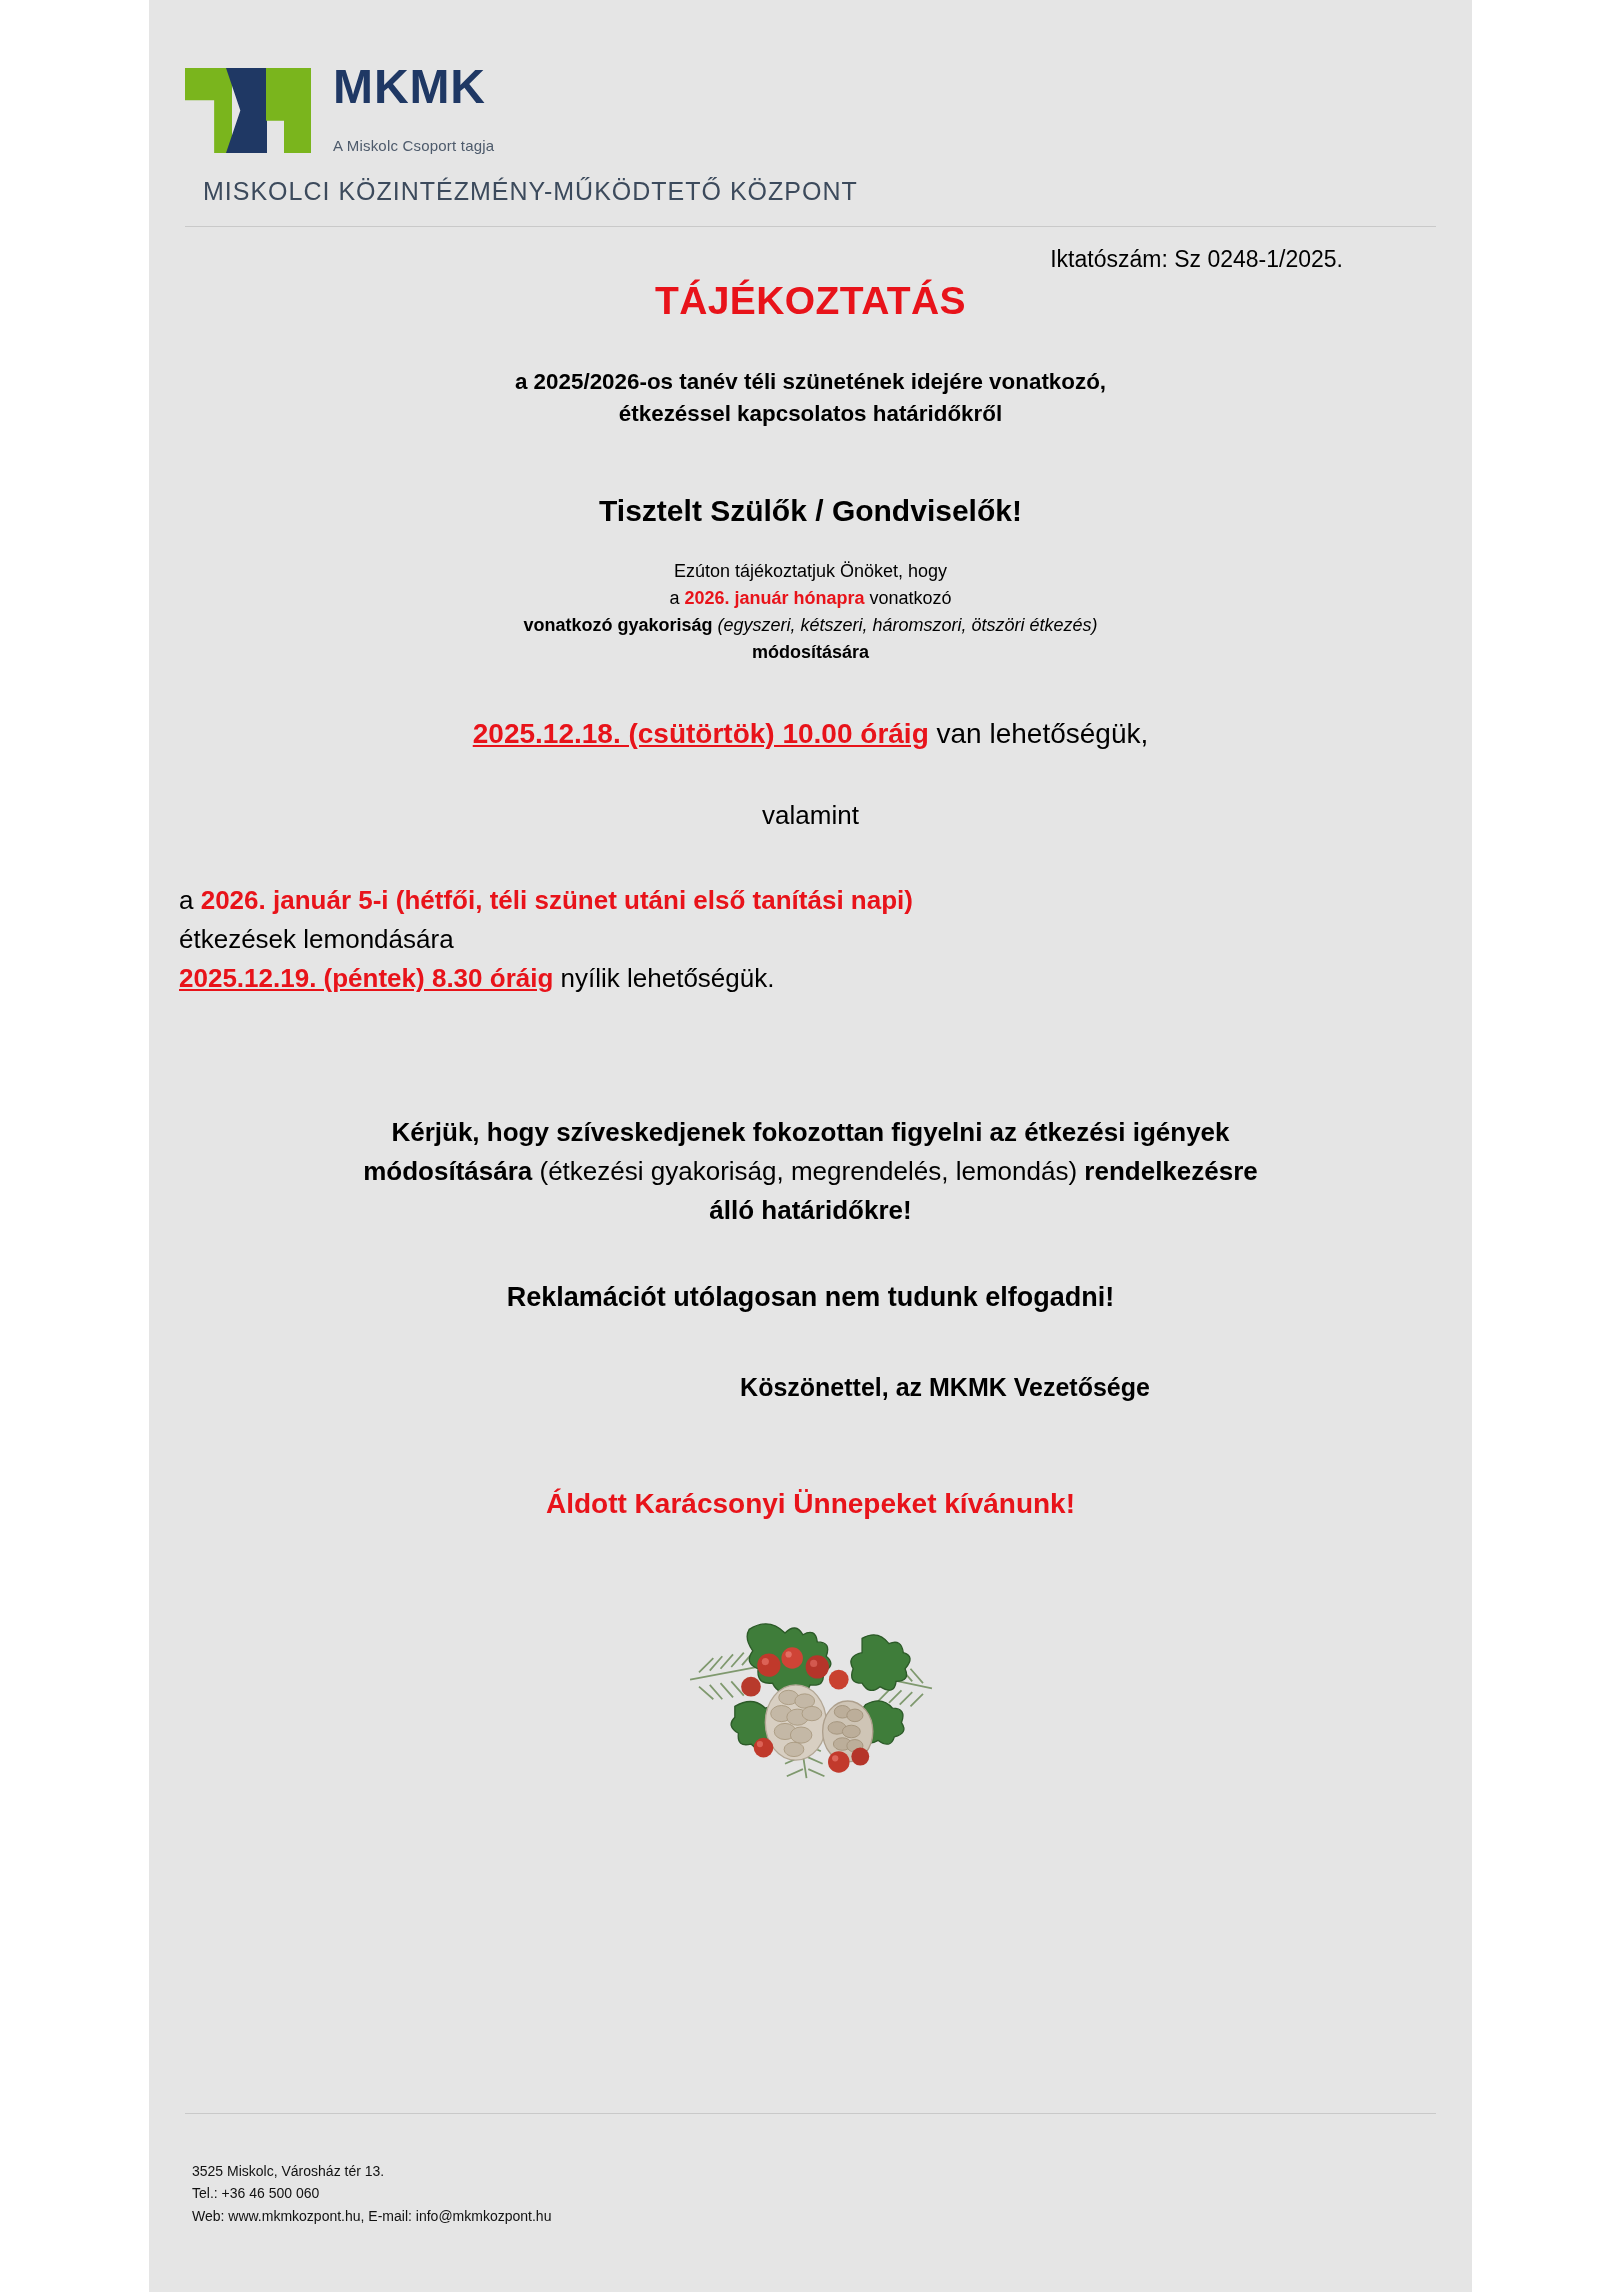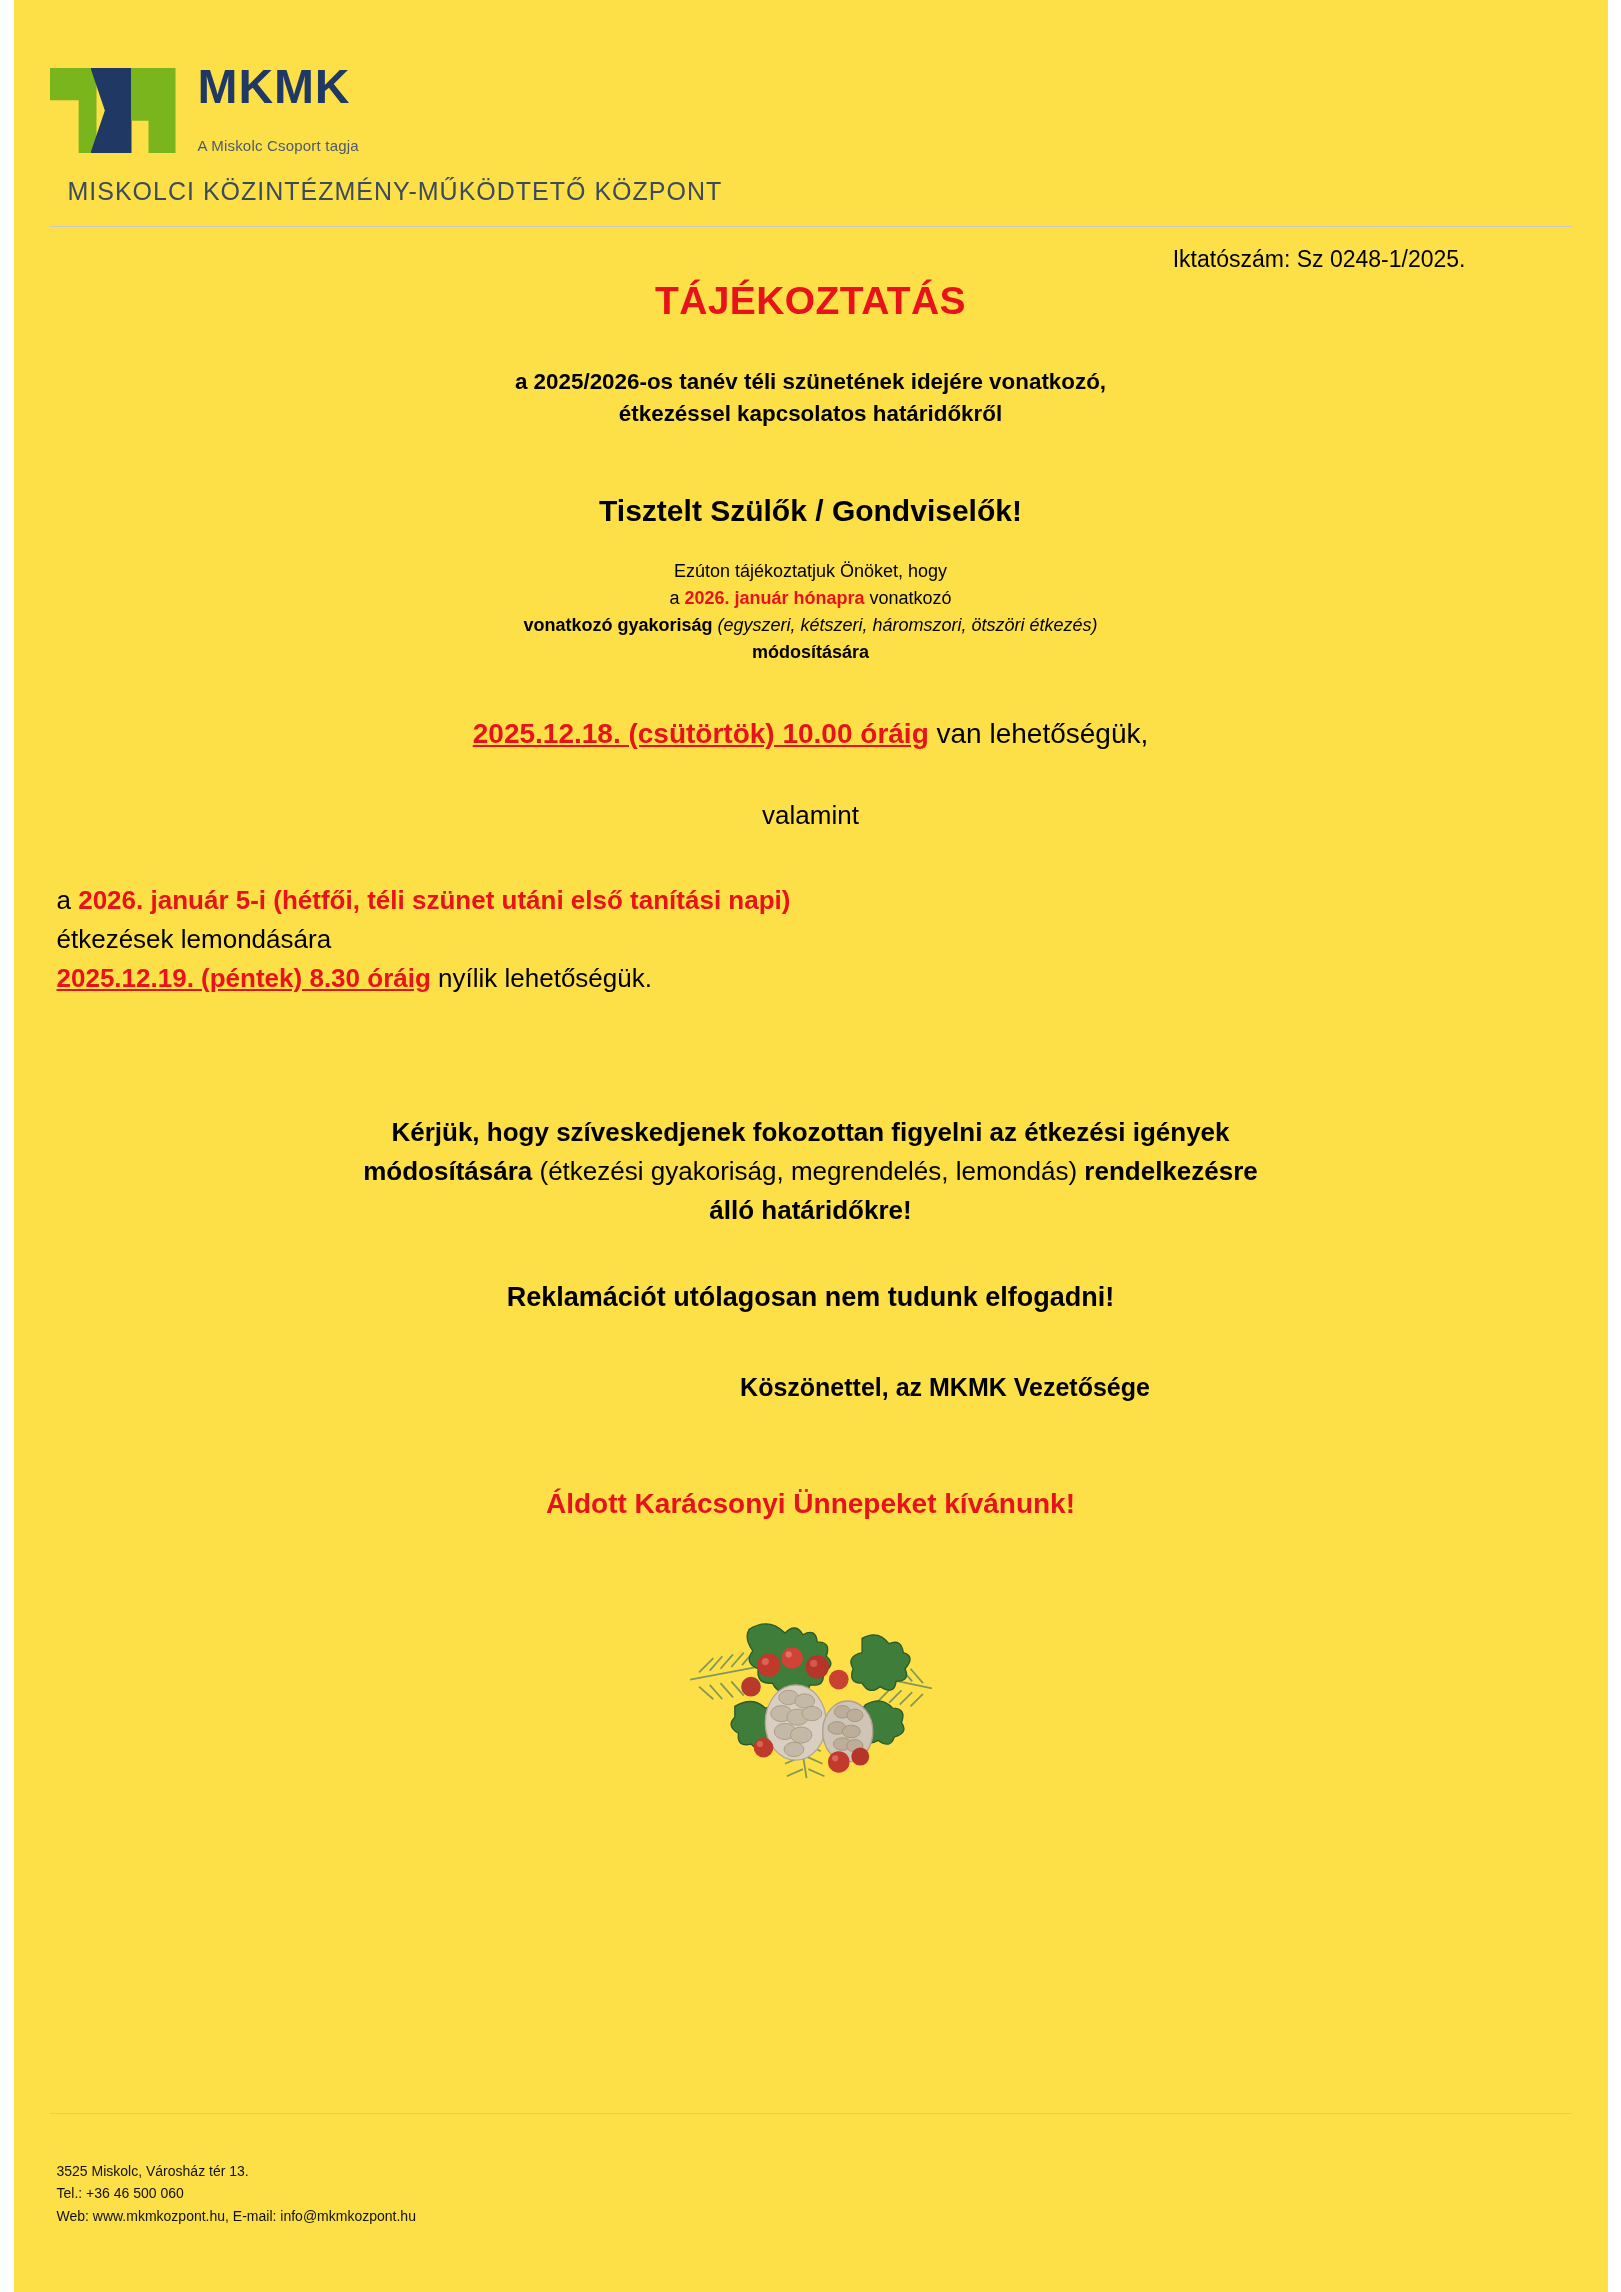--- a/index.html
+++ b/index.html
@@ -6,24 +6,24 @@
     margin: 0;
     padding: 0;
     background: #ffffff;
   }
   body {
     font-family: "Liberation Sans", sans-serif;
     color: #000000;
   }
   .page {
     position: relative;
-    width: 1594px;
+    width: 1323px;
     height: 2293px;
     margin: 0 auto;
-    background: #fde047;
+    background: #e5e5e5;
     box-sizing: border-box;
     padding: 0;
     overflow: hidden;
   }
 
   
   .header {
     padding: 67px 0 0 36px;
   }
   .logo-row {
@@ -86,21 +86,21 @@
     font-weight: normal;
   }
   .hr-top {
     margin: 19.7px 36px 0 36px;
     border: 0;
     border-top: 0.9px solid #c9c9c9;
   }
 
   
   .doc {
-    padding: 0 43px;
+    padding: 0 30px;
   }
   .iktato {
     text-align: right;
     font-size: 23px;
     margin-top: 19.7px;
     padding-right: 99px;
   }
   .title {
     text-align: center;
     color: #e8131a;

